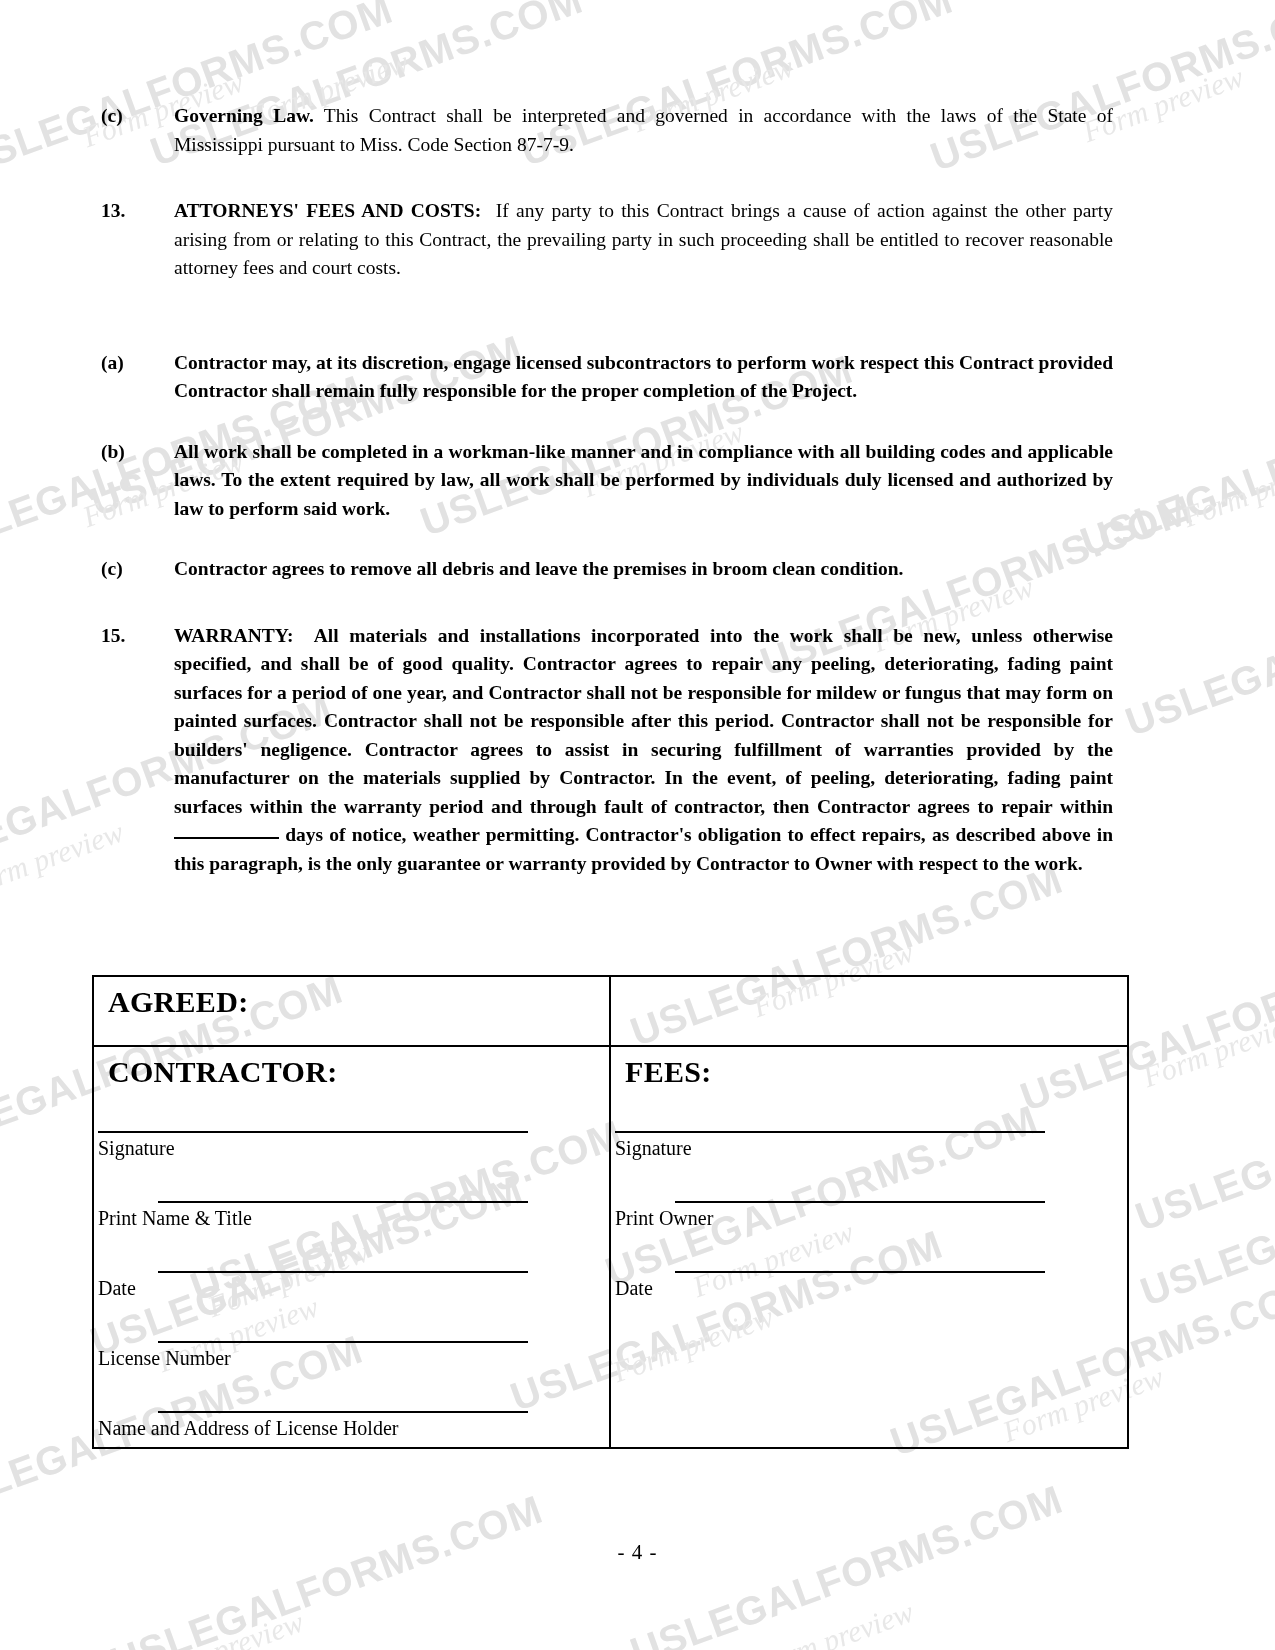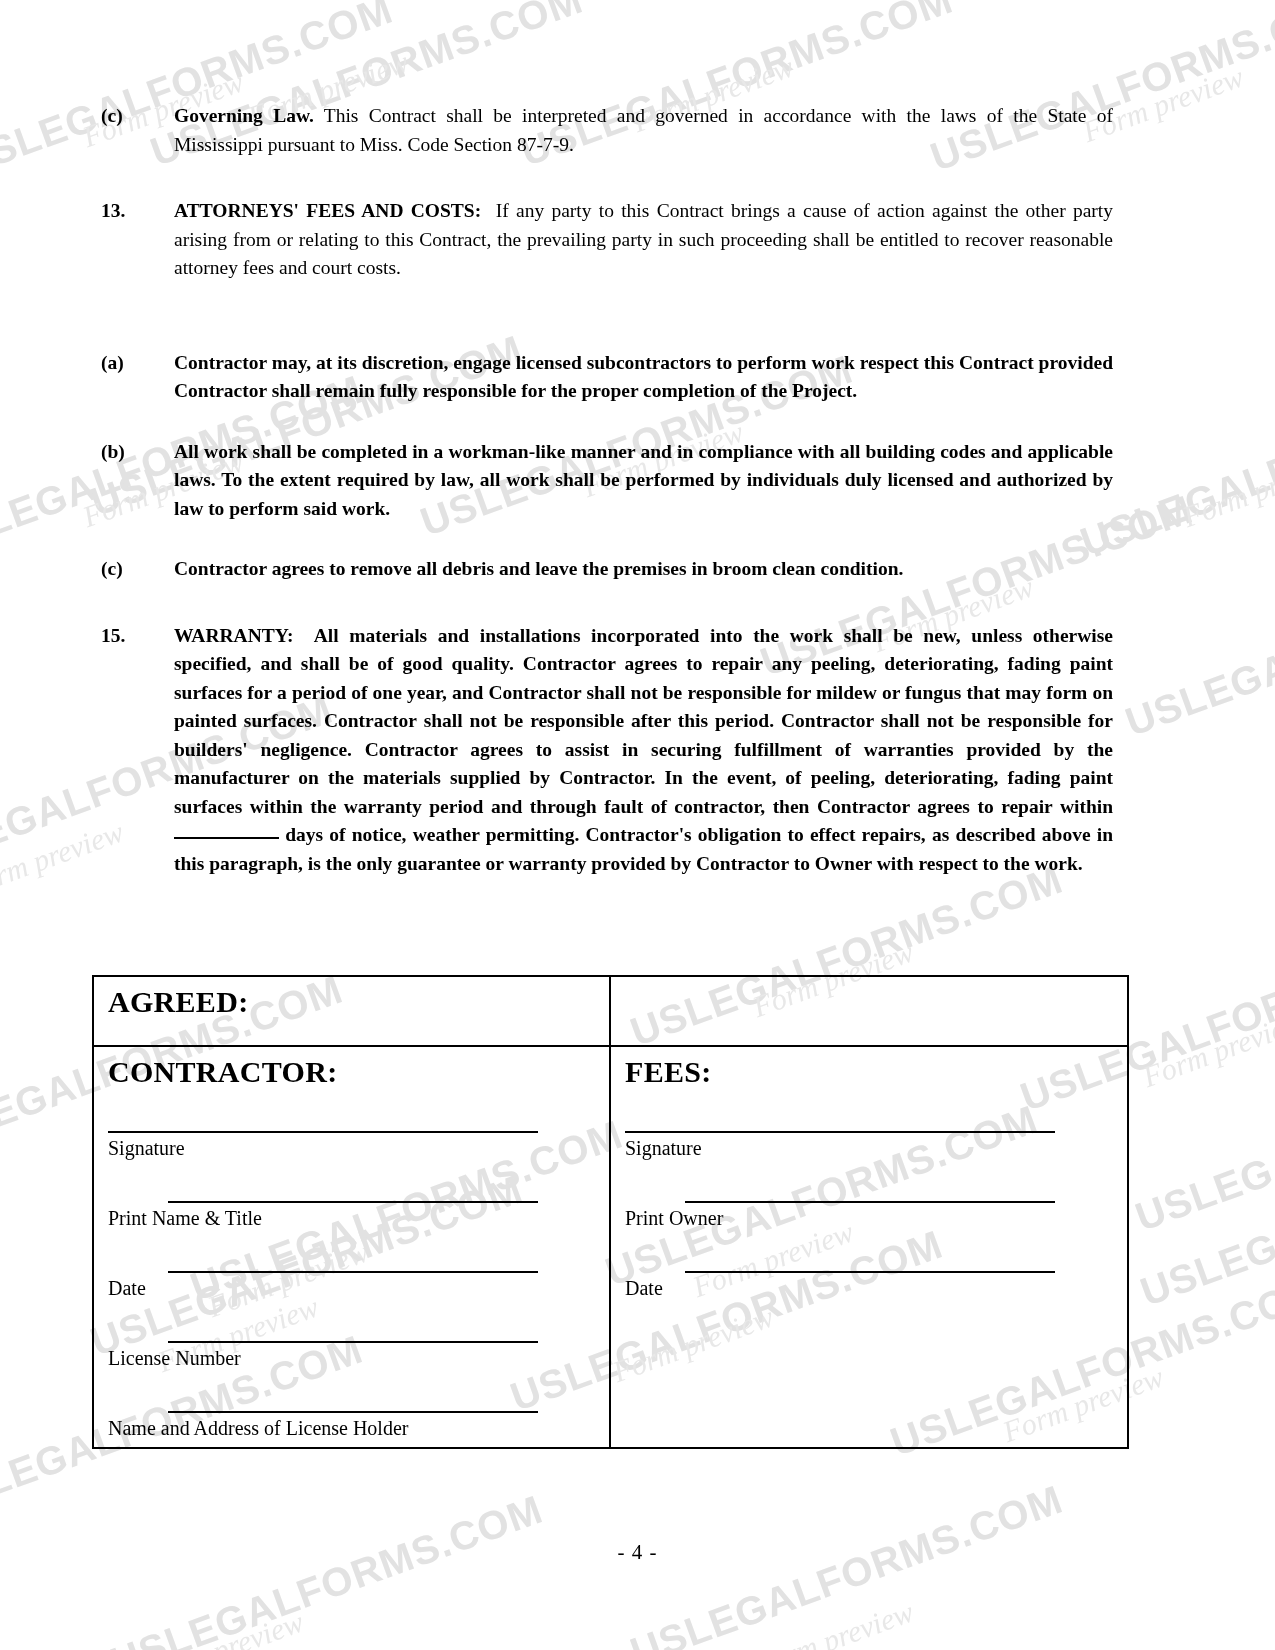--- a/index.html
+++ b/index.html
@@ -105,21 +105,21 @@
   .cell-pad {
     padding: 10px 14px 4px 14px;
   }
   .hdr {
     font-size: 30px;
     font-weight: bold;
     line-height: 30px;
     letter-spacing: 0.3px;
   }
   .cell-body {
-    padding: 0 14px 6px 14px;
+    padding: 0 14px 6px 4px;
   }
   .sig-row {
     margin-top: 40px;
   }
   .rule {
     border-bottom: 2px solid #000;
     height: 0;
   }
   .rule.indent { margin-left: 60px; }
   .rule.w-left { width: 430px; }

